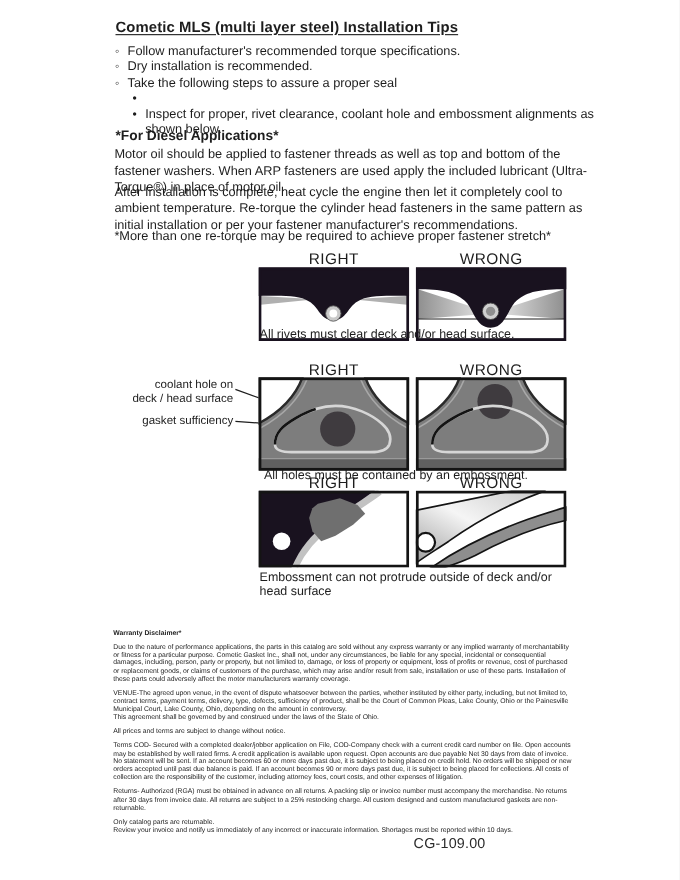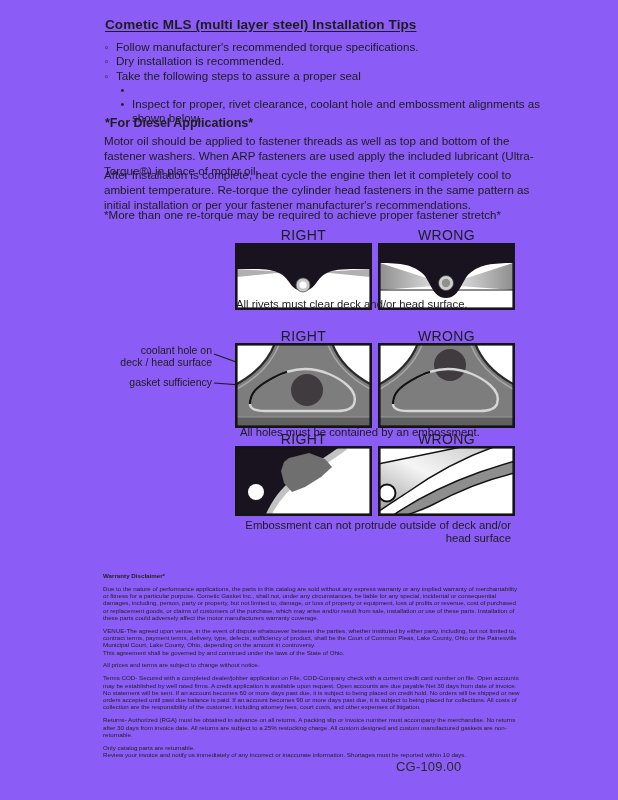--- a/index.html
+++ b/index.html
@@ -2,21 +2,21 @@
 <html><head>
 <meta charset="utf-8">
 <style>
   * { margin: 0; padding: 0; box-sizing: border-box; }
   html, body { background: #e8e8e8; }
   body { font-family: "Liberation Sans", sans-serif; color: #1d1d1d; }
   #page {
     position: relative;
     width: 618px;
     height: 800px;
-    background: #8b5cf6;
+    background: #ffffff;
     margin: 0 auto;
     overflow: hidden;
   }
   .abs { position: absolute; }
 
   .title {
     left: 105px; top: 17px;
     font-size: 13.5px; font-weight: bold;
     text-decoration: underline;
     text-underline-offset: 2px;
@@ -40,21 +40,21 @@
   .panel { width: 137px; display: block; }
   .fig-caption { font-size: 11.3px; line-height: 13px; }
 
   .callouts { left: 96px; width: 116px; text-align: right; font-size: 10.5px; line-height: 12px; }
   .leader-svg { left: 96px; top: 340px; }
 
   .legal { left: 103px; top: 572px; width: 420px; font-size: 6.2px; line-height: 7.3px; color: #222; }
   .legal .lp { margin-bottom: 5.5px; }
   .legal .lh { font-weight: bold; margin-bottom: 5.5px; }
 
-  .footer-code { left: 396px; top: 759px; font-size: 13px; color: #2b2b2b; letter-spacing: 0.2px; text-align: right; }
+  .footer-code { left: 376px; top: 759px; font-size: 13px; color: #2b2b2b; letter-spacing: 0.2px; text-align: right; }
 </style>
 </head>
 <body>
 
 <div id="page">
 
   <div class="abs title">Cometic MLS (multi layer steel) Installation Tips</div>
 
   <div class="abs bullets">
     <div class="bullet-row">
@@ -183,21 +183,21 @@
         <stop offset="1" stop-color="#c9c9c9"></stop>
       </linearGradient>
     </defs>
     <rect x="0" y="0" width="137" height="70" fill="#ffffff"></rect>
     <path d="M0,18 C30,12 60,6 88,0 L118,0 C90,10 58,26 30,46 C18,54 8,60 0,66 Z" fill="url(#g3)" stroke="#141414" stroke-width="1.5"></path>
     <path d="M14,70 C40,52 74,36 102,26 C114,22 126,18 137,15 L137,27 C110,33 80,45 54,59 C44,64 32,68 26,70 Z" fill="#8e8e8e" stroke="#141414" stroke-width="1.5"></path>
     <circle cx="9" cy="47" r="8.5" fill="#ffffff" stroke="#141414" stroke-width="2"></circle>
     <rect x="1.3" y="1.3" width="134.4" height="67.4" fill="none" stroke="#141414" stroke-width="2.6"></rect>
   </svg>
 
-  <div class="abs fig-caption" style="left:236px; top:519px; width:275px;text-align:right;">Embossment can not protrude outside of deck and/or head surface</div>
+  <div class="abs fig-caption" style="left:236px; top:519px; width:275px;">Embossment can not protrude outside of deck and/or head surface</div>
 
   <div class="abs legal">
     <div class="lh">Warranty Disclaimer*</div>
     <div class="lp">Due to the nature of performance applications, the parts in this catalog are sold without any express warranty or any implied warranty of merchantability or fitness for a particular purpose.  Cometic Gasket Inc., shall not, under any circumstances, be liable for any special, incidental or consequential damages, including, person, party or property, but not limited to, damage, or loss of property or equipment, loss of profits or revenue, cost of purchased or replacement goods, or claims of customers of the purchase, which may arise and/or result from sale, installation or use of these parts.  Installation of these parts could adversely affect the motor manufacturers warranty coverage.</div>
     <div>VENUE-The agreed upon venue, in the event of dispute whatsoever between the parties, whether instituted by either party, including, but not limited to, contract terms, payment terms, delivery, type, defects, sufficiency of product, shall be the Court of Common Pleas, Lake County, Ohio or the Painesville Municipal Court, Lake County, Ohio, depending on the amount in controversy.</div>
     <div class="lp">This agreement shall be governed by and construed under the laws of the State of Ohio.</div>
     <div class="lp">All prices and terms are subject to change without notice.</div>
     <div class="lp">Terms COD- Secured with a completed dealer/jobber application on File, COD-Company check with a current credit card number on file.  Open accounts may be established by well rated firms.  A credit application is available upon request.  Open accounts are due payable Net 30 days from date of invoice.  No statement will be sent.  If an account becomes 60 or more days past due, it is subject to being placed on credit hold.  No orders will be shipped or new orders accepted until past due balance is paid.  If an account becomes 90 or more days past due, it is subject to being placed for collections.  All costs of collection are the responsibility of the customer, including attorney fees, court costs, and other expenses of litigation.</div>
     <div class="lp">Returns- Authorized (RGA) must be obtained in advance on all returns.  A packing slip or invoice number must accompany the merchandise.  No returns after 30 days from invoice date.  All returns are subject to a 25% restocking charge.  All custom designed and custom manufactured gaskets are non-returnable.</div>
     <div>Only catalog parts are returnable.</div>

